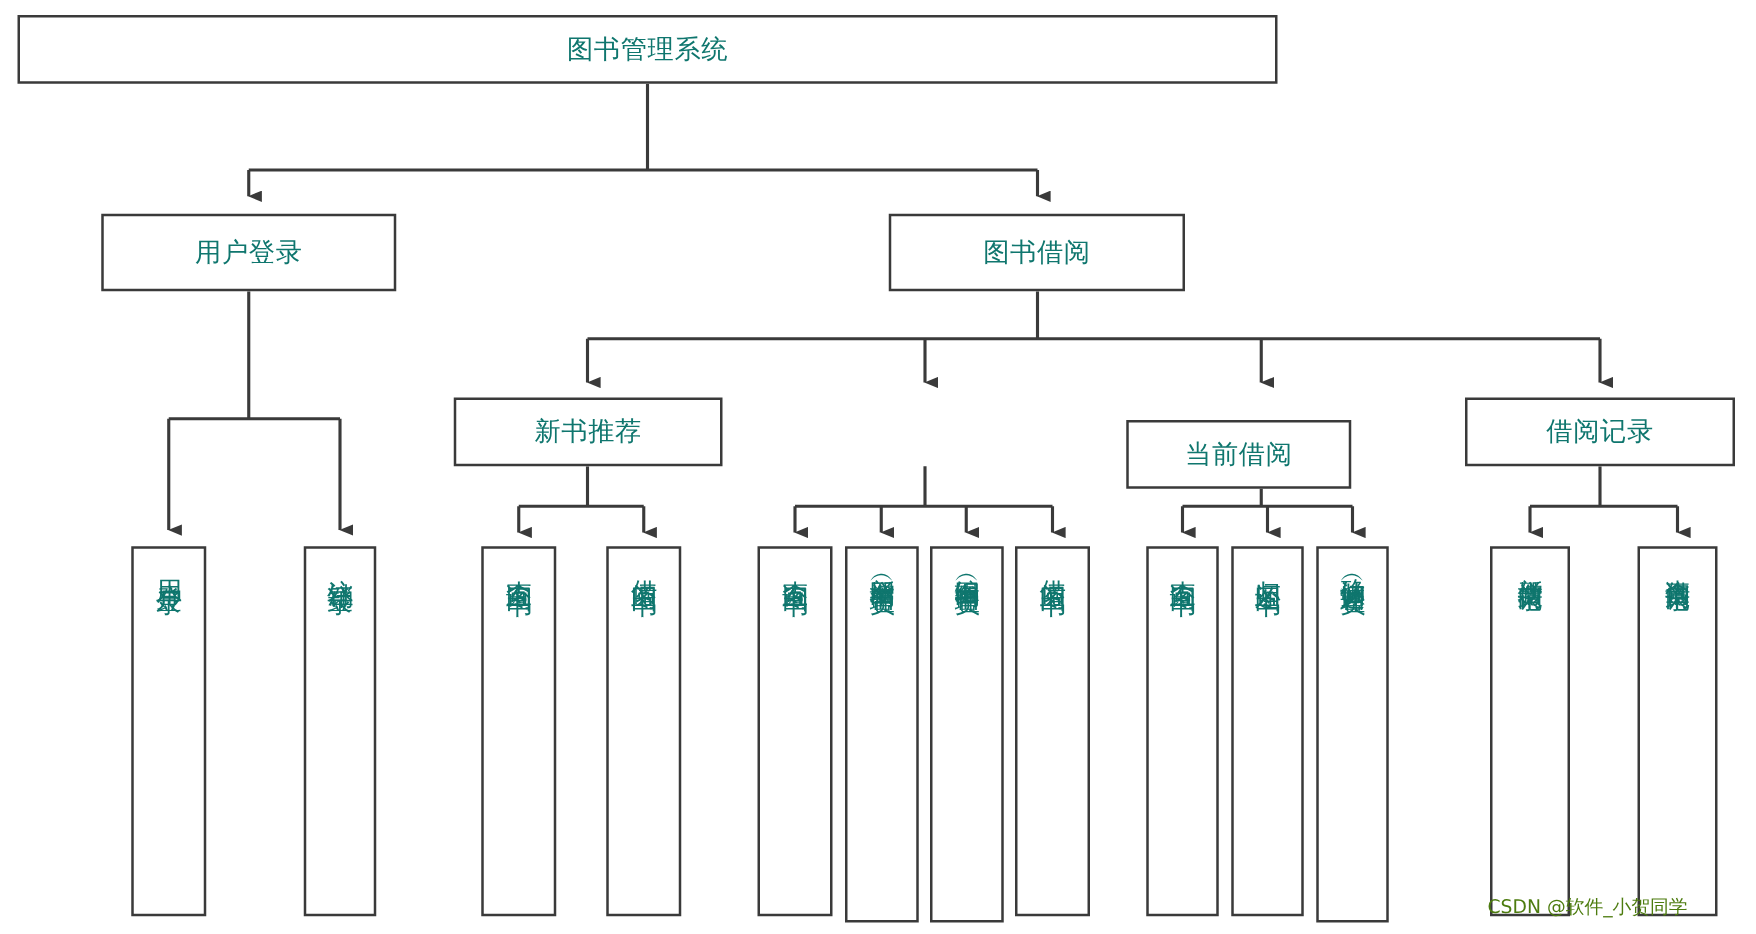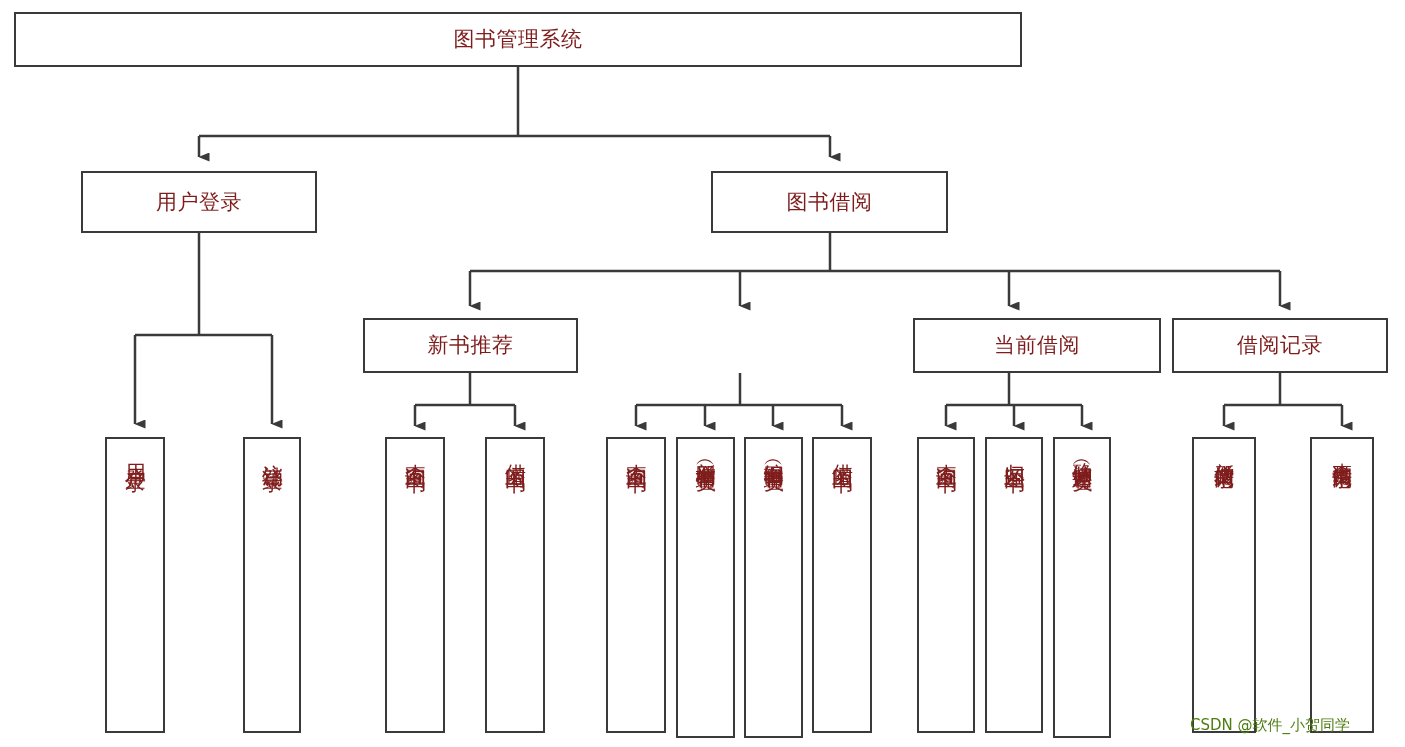--- a/index.html
+++ b/index.html
@@ -29,21 +29,21 @@
     position: absolute;
     box-sizing: border-box;
     background: #ffffff;
     border: 2px solid #3a3a3a;
     display: flex;
     align-items: center;
     justify-content: center;
     z-index: 2;
   }
   .node .label {
-    color: #7f1d1d;
+    color: #0f766e;
     letter-spacing: 0.5px;
   }
   .node.horizontal .label {
     font-size: 21px;
     line-height: 1;
     white-space: nowrap;
   }
   .node.vertical {
     align-items: flex-start;
     padding-top: 8px;
@@ -133,21 +133,21 @@
   <div class="node horizontal" style="left:81px; top:171px; width:236px; height:62px;">
     <span class="label">用户登录</span>
   </div>
   <div class="node horizontal" style="left:711px; top:171px; width:237px; height:62px;">
     <span class="label">图书借阅</span>
   </div>
 
   <div class="node horizontal" style="left:363px; top:318px; width:215px; height:55px;justify-content:center;">
     <span class="label">新书推荐</span>
   </div>
-  <div class="node horizontal" style="left:901px; top:318px; width:248px; height:55px;margin-left:12px;">
+  <div class="node horizontal" style="left:901px; top:336px; width:180px; height:55px;">
     <span class="label">当前借阅</span>
   </div>
   <div class="node horizontal" style="left:1172px; top:318px; width:216px; height:55px;">
     <span class="label">借阅记录</span>
   </div>
 
   <div class="node vertical" style="left:105px; top:437px; width:60px; height:296px;">
     <span class="label">用户登录</span>
   </div>
   <div class="node vertical" style="left:243px; top:437px; width:58px; height:296px;">

